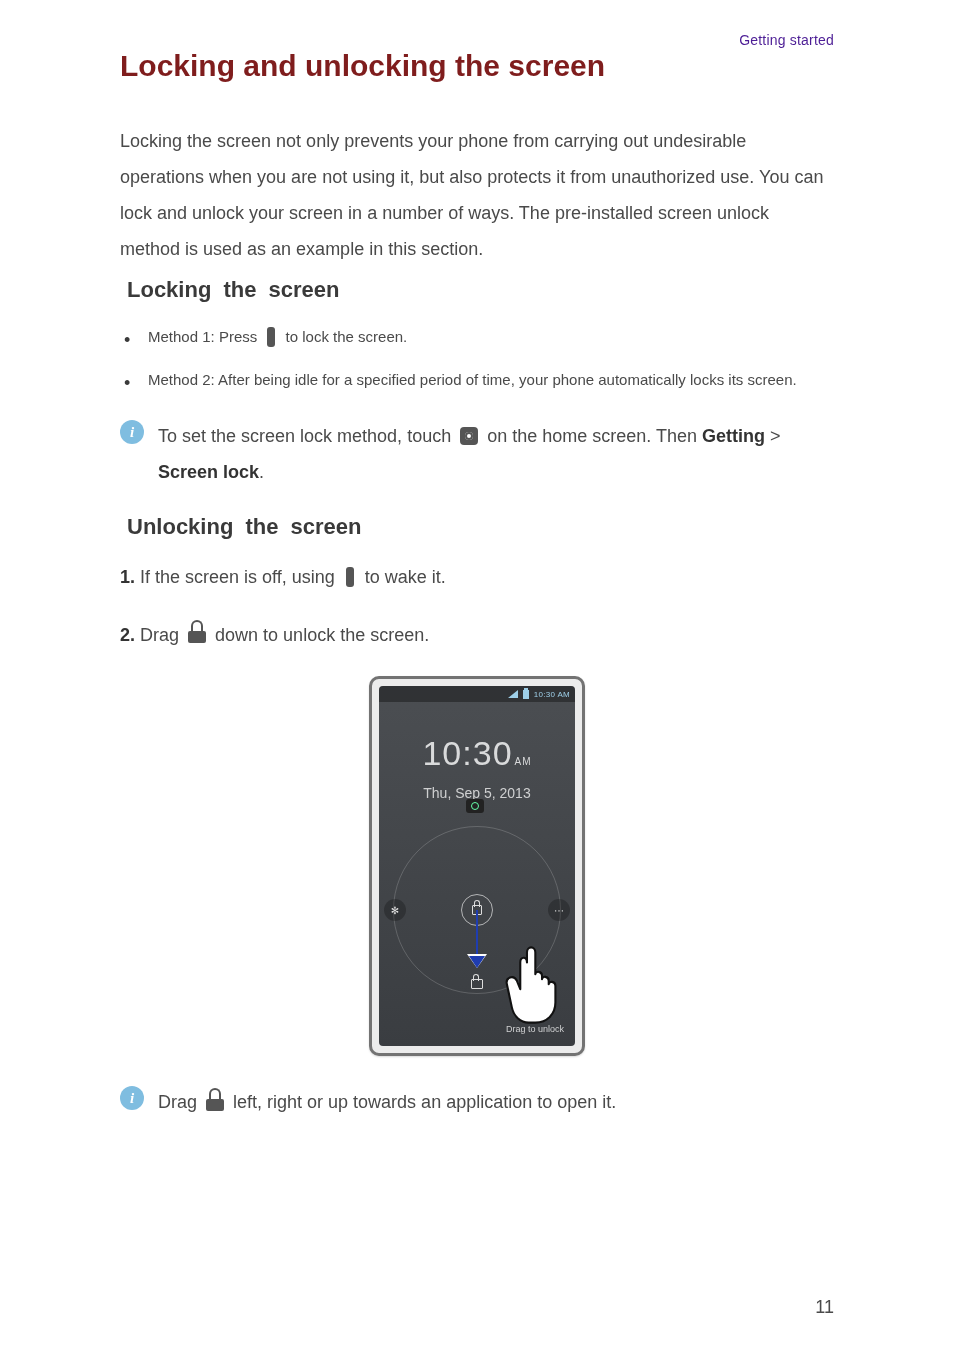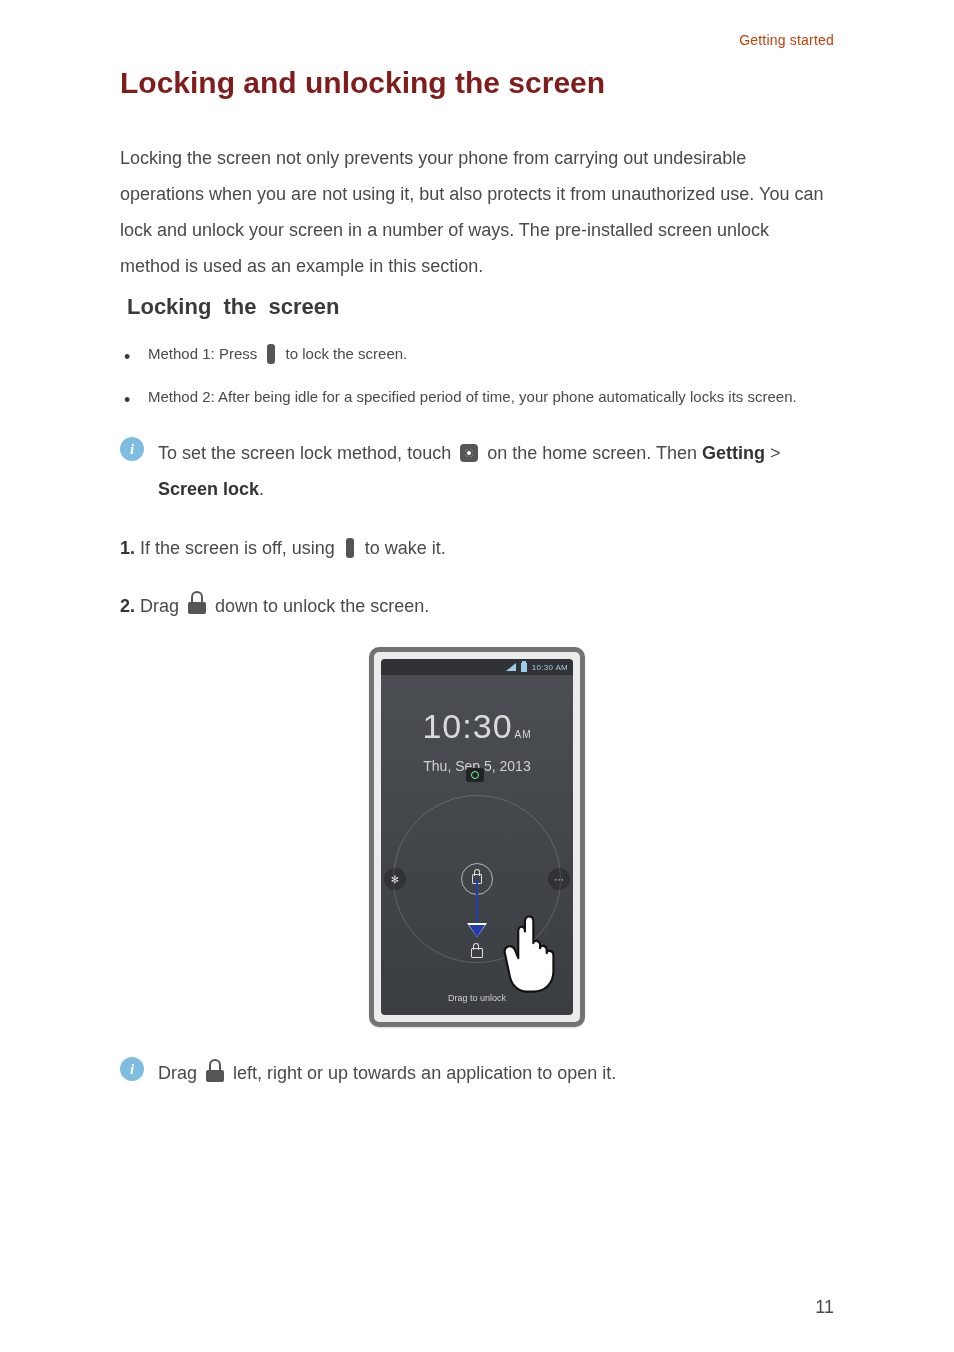--- a/index.html
+++ b/index.html
@@ -1,18 +1,18 @@
 <!DOCTYPE html>
 <html><head>
 <meta charset="utf-8">
 <style>
   * { box-sizing: border-box; margin: 0; padding: 0; }
   html, body { width: 954px; height: 1352px; background: #fff; font-family: "Segoe UI", "Helvetica Neue", Arial, sans-serif; color: #3a3a3a; }
   .page { position: relative; width: 954px; height: 1352px; padding: 32px 120px 0 120px; }
-  .running-head { text-align: right; font-size: 14px; color: #c2410c; letter-spacing: 0.2px; margin-bottom: 18px; }
+  .running-head { text-align: right; font-size: 14px; color: #4c1d95; letter-spacing: 0.2px; margin-bottom: 1px; }
   h1.title { color: #7f1d1d; font-size: 30px; font-weight: 700; margin-bottom: 40px; }
   p.intro { font-size: 18px; line-height: 2.0; color: #4a4a4a; }
   h2.sect { font-size: 22px; font-weight: 700; color: #3a3a3a; margin: 10px 0 20px 7px; word-spacing: 6px; }
   ul.bullets { list-style: none; margin-bottom: 24px; }
   ul.bullets li { position: relative; padding-left: 28px; font-size: 15px; line-height: 1.9; color: #4a4a4a; margin-bottom: 14px; }
   ul.bullets li::before { content: "•"; position: absolute; left: 4px; top: 0; font-size: 18px; color: #3a3a3a; }
   .info-row { display: flex; align-items: flex-start; gap: 14px; margin: 10px 0 24px 0; }
   .info-badge { flex: 0 0 24px; width: 24px; height: 24px; border-radius: 50%; background: #7fbde0; color: #fff; font-style: italic; font-weight: 700; font-family: Georgia, serif; display: flex; align-items: center; justify-content: center; font-size: 15px; margin-top: 2px; }
   .info-text { font-size: 18px; line-height: 2.0; color: #4a4a4a; }
   .info-text b { font-weight: 700; color: #333; }
@@ -20,21 +20,21 @@
   ol.steps li { font-size: 18px; line-height: 1.9; color: #4a4a4a; margin-bottom: 24px; padding-left: 24px; text-indent: -24px; }
   ol.steps li .num { font-weight: 700; color: #333; }
   .inline-icon { display: inline-block; vertical-align: middle; }
   .icon-power { width: 8px; height: 20px; background: #555; border-radius: 3px; margin: 0 6px 3px 6px; }
   .icon-lock { position: relative; width: 18px; height: 16px; margin: 0 4px 2px 4px; }
   .icon-lock::before { content: ""; position: absolute; left: 3px; top: -7px; width: 8px; height: 10px; border: 2px solid #555; border-bottom: none; border-radius: 6px 6px 0 0; }
   .icon-lock::after { content: ""; position: absolute; left: 0; top: 4px; width: 18px; height: 12px; background: #555; border-radius: 2px; }
   .icon-settings { width: 18px; height: 18px; border-radius: 4px; background: #555; position: relative; margin: 0 4px 2px 4px; }
   .icon-settings::after { content: ""; position: absolute; left: 5px; top: 5px; width: 8px; height: 8px; border-radius: 50%; background: #fff; box-shadow: inset 0 0 0 2px #555; }
   .phone-wrap { display: flex; justify-content: center; margin: 10px 0 28px 0; }
-  .phone { width: 216px; height: 380px; background: #ececec; border: 5px solid #737373; border-radius: 10px; padding: 7px; position: relative; box-shadow: 0 1px 2px rgba(0,0,0,0.15); }
+  .phone { width: 216px; height: 380px; background: #ececec; border: 3px solid #737373; border-radius: 10px; padding: 7px; position: relative; box-shadow: 0 1px 2px rgba(0,0,0,0.15); }
   .phone-screen { width: 100%; height: 100%; background: linear-gradient(#4b4e52, #3a3d41); border-radius: 4px; position: relative; overflow: hidden; }
   .sbar { position: absolute; top: 0; left: 0; right: 0; height: 16px; background: rgba(0,0,0,0.35); display: flex; justify-content: flex-end; align-items: center; gap: 5px; padding: 0 5px; }
   .sbar .tri { width: 0; height: 0; border-style: solid; border-width: 0 0 8px 10px; border-color: transparent transparent #9ecfe8 transparent; }
   .sbar .batt { width: 6px; height: 9px; background: #9ecfe8; position: relative; }
   .sbar .batt::before { content:""; position:absolute; top:-2px; left:1px; width:4px; height:2px; background:#9ecfe8; }
   .sbar .tm { color: #9ecfe8; font-size: 8px; font-family: Arial, sans-serif; letter-spacing: 0.3px; }
   .clock { position: absolute; top: 48px; left: 0; right: 0; text-align: center; }
   .clock .time { font-family: "Helvetica Neue", Arial, sans-serif; font-weight: 100; font-size: 34px; color: #d9dadb; letter-spacing: 1px; }
   .clock .time .ampm { font-size: 10px; font-weight: 400; margin-left: 2px; vertical-align: baseline; }
   .clock .date { font-size: 14px; color: #cfd0d1; margin-top: 12px; }
@@ -45,21 +45,21 @@
   .ring-node { position:absolute; width:22px; height:22px; border-radius:50%; background: rgba(0,0,0,0.25); display:flex; align-items:center; justify-content:center; font-size:10px; color:#ddd; }
   .ring-node.top { left:50%; top:-28px; margin-left:-11px; width:18px; height:14px; border-radius:3px; background:#222; }
   .ring-node.top::after{ content:""; width:6px; height:6px; border:1px solid #6fa; border-radius:50%; position:absolute; left:5px; top:3px; }
   .ring-node.left { left:-10px; top:50%; margin-top:-11px; }
   .ring-node.right { right:-10px; top:50%; margin-top:-11px; }
   .ring-node.bottom { left:50%; bottom:-2px; margin-left:-11px; background:transparent; }
   .ring-node.bottom .mini-lock{ width:12px; height:10px; }
   .arrow { position:absolute; left:50%; top:50%; width:2px; height:56px; margin-left:-1px; background: linear-gradient(#1f3db0,#1f3db0); }
   .arrow::after { content:""; position:absolute; bottom:-2px; left:-7px; width:0; height:0; border-left:8px solid transparent; border-right:8px solid transparent; border-top:12px solid #1f3db0; }
   .arrow::before { content:""; position:absolute; bottom:-2px; left:-9px; width:0; height:0; border-left:10px solid transparent; border-right:10px solid transparent; border-top:14px solid #fff; }
-  .drag-text { position:absolute; left:0; right:0; bottom:12px; text-align:center; font-size:9px; color:#cfd0d1; }
+  .drag-text { position:absolute; left:0; right:11px; bottom:12px; text-align:right; font-size:9px; color:#cfd0d1; }
   .hand { position:absolute; right:-4px; bottom:20px; width:84px; height:92px; }
   .hand svg { width:100%; height:100%; }
   .pagenum { position: absolute; right: 120px; bottom: 34px; font-size: 18px; color: #4a4a4a; }
 </style>
 </head>
 <body>
 
 <div class="page">
 
   <div class="running-head">Getting started</div>
@@ -82,20 +82,21 @@
   <div class="info-row">
     <div class="info-badge">i</div>
     <div class="info-text">
       <span>To set the screen lock method, touch </span>
       <span class="inline-icon icon-settings"></span>
       <span> on the home screen. Then </span>
       <b>Getting</b><span> &gt; </span><b>Screen lock</b><span>.</span>
     </div>
   </div>
 
+  <h2 class="sect">Unlocking the screen</h2>
 
   <ol class="steps">
     <li>
       <span class="num">1.</span>
       <span> If the screen is off, using </span>
       <span class="inline-icon icon-power"></span>
       <span> to wake it.</span>
     </li>
     <li>
       <span class="num">2.</span>

